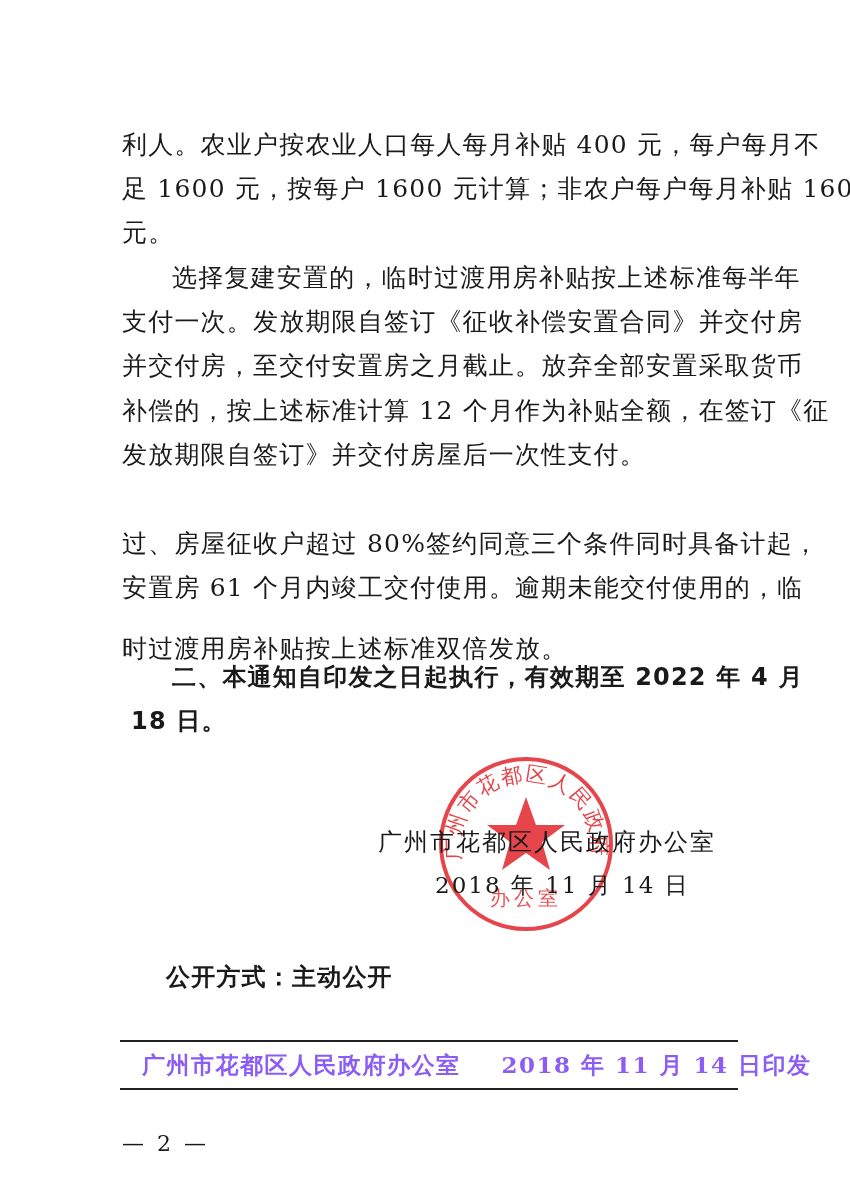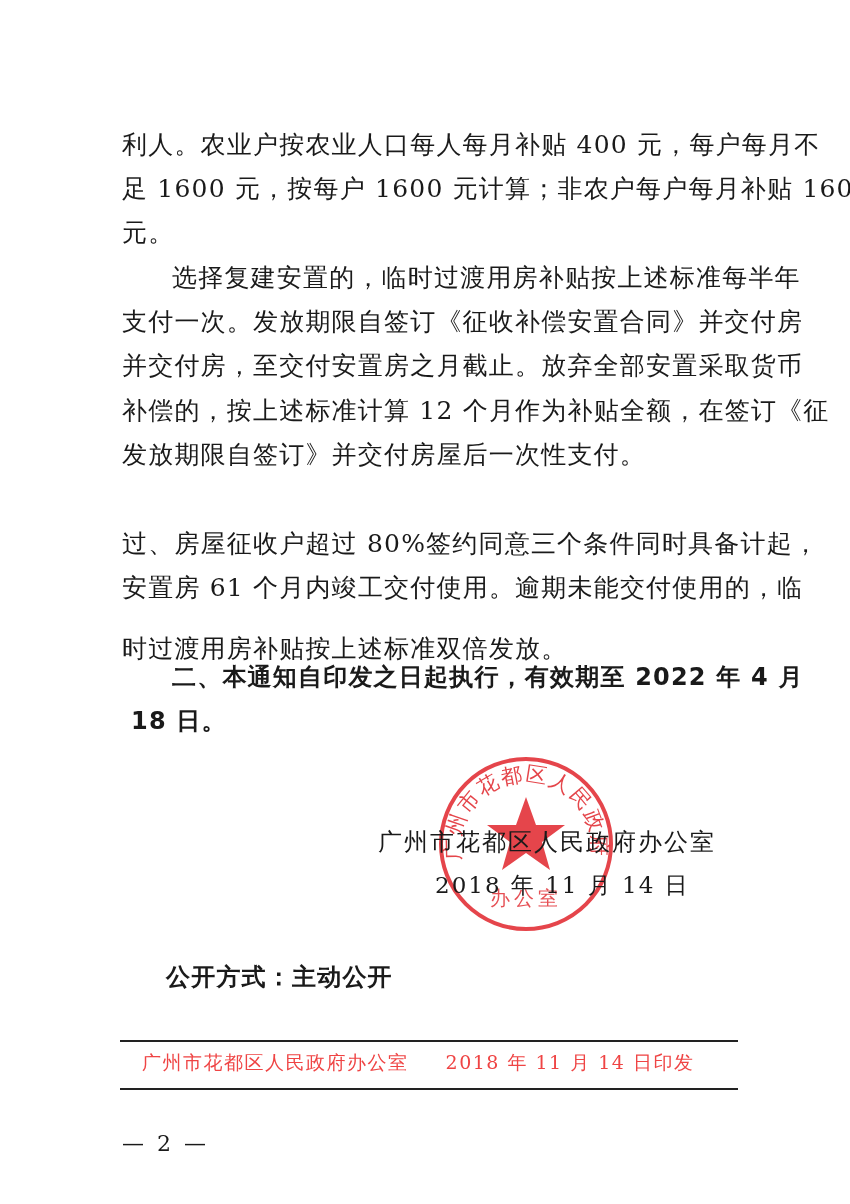--- a/index.html
+++ b/index.html
@@ -5,21 +5,21 @@
   html, body { margin: 0; padding: 0; background: #ffffff; }
   body { width: 850px; height: 1204px; position: relative; overflow: hidden;
          font-family: "DejaVu Serif", "Liberation Serif", serif; color: #111; }
   .page { position: absolute; left: 0; top: 0; width: 850px; height: 1204px; background: #fff; }
   .line { position: absolute; left: 122px; font-size: 25px; line-height: 30px; letter-spacing: 1.2px;
           white-space: nowrap; color: #1a1a1a; }
   .bold { font-family: "DejaVu Sans", "Liberation Sans", sans-serif; font-weight: bold; font-size: 24px; }
   .sig { position: absolute; font-size: 24px; letter-spacing: 2px; white-space: nowrap; color: #1a1a1a; z-index: 2; }
   .stamp { position: absolute; left: 437px; top: 755px; width: 178px; height: 178px; z-index: 1; }
   .rule { position: absolute; left: 120px; width: 618px; height: 2px; background: #222; }
-  .footer-line { position: absolute; left: 142px; top: 1050px; font-size: 19px; letter-spacing: 1.5px; white-space: nowrap; color: #ef4444; }
+  .footer-line { position: absolute; left: 142px; top: 1050px; font-size: 23px; letter-spacing: 1.5px; white-space: nowrap; color: #8b5cf6; font-weight: bold; }
   .pageno { position: absolute; left: 122px; top: 1131px; font-size: 22px; letter-spacing: 3px; color: #1a1a1a; }
   .disclosure { position: absolute; left: 122px; top: 962px; margin-left: 44px; }
 </style>
 </head>
 <body>
 
 <div class="page">
 
   <div class="line" style="top:130px;">利人。农业户按农业人口每人每月补贴 400 元，每户每月不</div>
   <div class="line" style="top:174px;">足 1600 元，按每户 1600 元计算；非农户每户每月补贴 1600</div>

